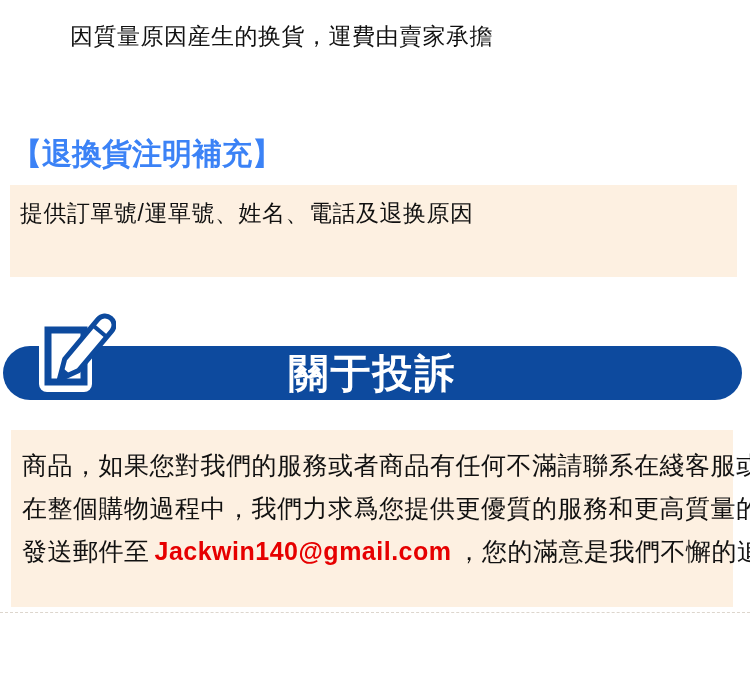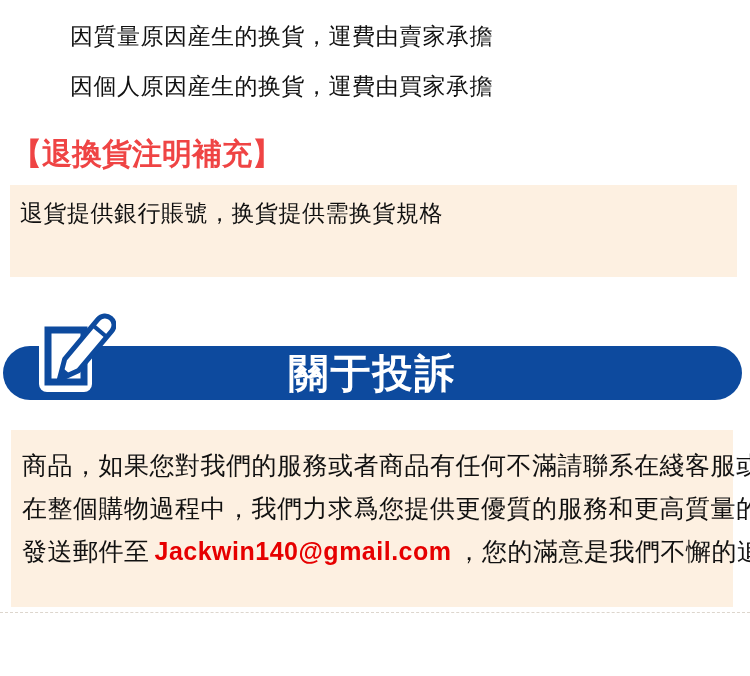--- a/index.html
+++ b/index.html
@@ -29,21 +29,21 @@
   .intro-line.l1 { top: 24px; }
   .intro-line.l2 { top: 74px; }
 
   
   .section-heading {
     position: absolute;
     left: 12px;
     top: 134px;
     font-size: 30px;
     font-weight: bold;
-    color: #ef4444;
+    color: #3b82f6;
     white-space: nowrap;
   }
 
   
   .note-box {
     position: absolute;
     left: 10px;
     top: 185px;
     width: 727px;
     height: 92px;
@@ -121,26 +121,25 @@
     width: 750px;
     border-top: 1px dashed #ddd6cd;
   }
 </style>
 </head>
 <body>
 
 <div class="page">
 
   <div class="intro-line l1">因質量原因産生的换貨，運費由賣家承擔</div>
-  <div class="intro-line l2">因個人原因産生的换貨，運費由買家承擔</div>
 
   <div class="section-heading">【退換貨注明補充】</div>
 
   <div class="note-box">
-    <div class="note-line">退貨提供銀行賬號，换貨提供需换貨規格</div>
+    <div class="note-line">提供訂單號/運單號、姓名、電話及退换原因</div>
   </div>
 
   <div class="banner">
     <div class="banner-title">關于投訴</div>
   </div>
 
   <div class="banner-icon">
     <svg width="80" height="90" viewBox="0 0 80 90" xmlns="http://www.w3.org/2000/svg">
 
       <rect x="3" y="9" width="53" height="75" rx="8" fill="#ffffff"></rect>

